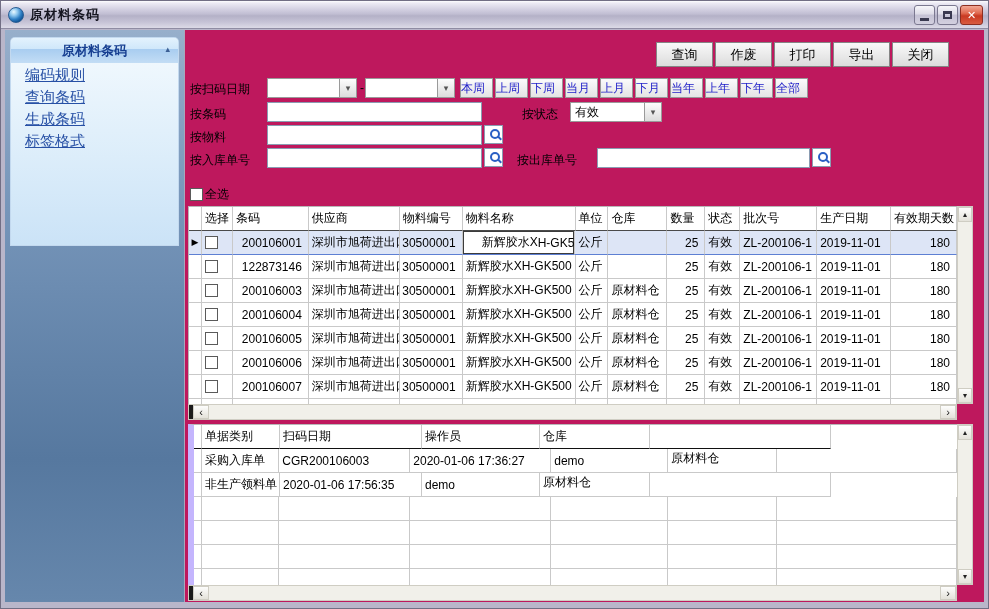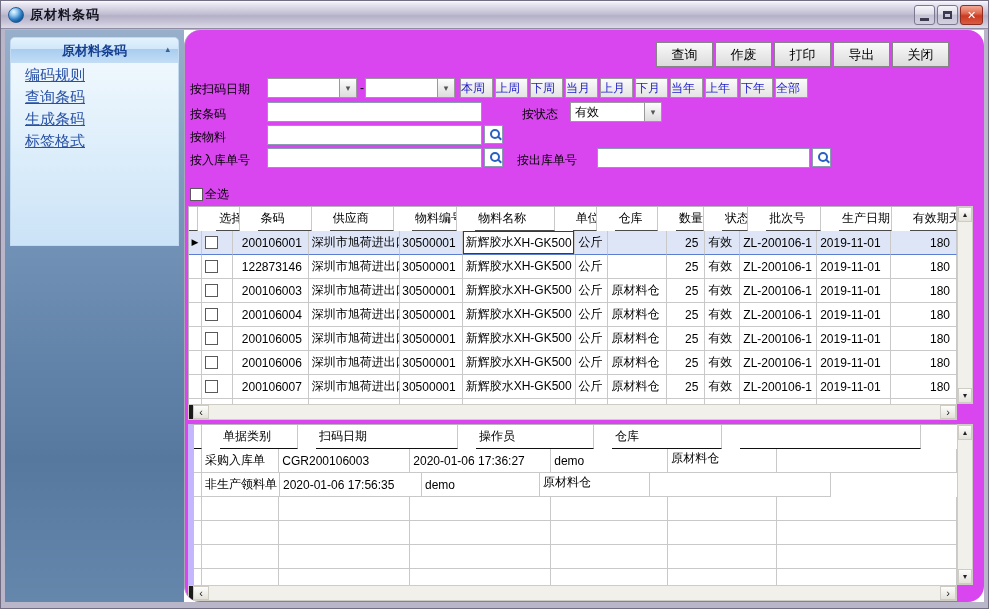--- a/index.html
+++ b/index.html
@@ -32,21 +32,21 @@
   .sidebar { width:179px; flex:0 0 179px; background:linear-gradient(180deg,#97afcb 0%,#7796ba 30%,#56789f 75%,#6687ac 100%); padding:8px 6px; }
   .panel { background:linear-gradient(180deg,#f4fafe 0%,#e1f0fb 45%,#cbe3f7 100%); border-radius:4px 4px 0 0; height:207px; box-shadow:0 0 0 1px #c3d9ef; }
   .panel-header { height:25px; border-radius:4px 4px 0 0; position:relative;
     background:linear-gradient(180deg,#e3f2fd 0%,#cfe7fa 45%,#a9cdf0 46%,#c3ddf5 100%);
     display:flex; align-items:center; justify-content:center;
     font-size:13px; font-weight:bold; color:#173f91; }
   .panel-collapse { position:absolute; right:8px; top:7px; font-size:9px; color:#3c5f94; line-height:1; }
   .side-link { display:block; margin:3px 0 0 14px; font-size:15px; color:#2750a5; text-decoration:underline; width:max-content; }
 
   
-  .content { position:relative; flex:1; background:#d946ef; border-left:1px solid #a9a6ba; overflow:hidden; font-size:12px; color:#000;border-radius:16px; }
+  .content { position:relative; flex:1; background:#be185d; border-left:1px solid #a9a6ba; overflow:hidden; font-size:12px; color:#000; }
 
   .toolbar { position:absolute; top:12px; right:35px; display:flex; gap:2px; }
   .tb-btn { width:57px; height:25px; font-size:13px; font-family:inherit; color:#000;
     background:linear-gradient(180deg,#f9f9f9 0%,#ececec 45%,#dcdcdc 100%); border:1px solid #858585; }
 
   .flabel { position:absolute; font-size:12px; color:#000; white-space:nowrap; }
   .txt { position:absolute; height:20px; border:1px solid #8a9cb2; background:#fff; font-size:12px; padding:0 3px; font-family:inherit; }
   .combo { position:absolute; height:20px; border:1px solid #9a9a9a; background:#fff; display:flex; align-items:center; }
   .combo .cval { flex:1; padding:0 4px; font-size:12px; }
   .combo .cbtn { width:17px; height:100%; border-left:1px solid #9a9a9a;
@@ -63,35 +63,35 @@
 
   .selectall { position:absolute; left:5px; top:156px; display:flex; align-items:center; gap:2px; }
   .cb { width:13px; height:13px; border:1px solid #5a5a5a; background:#fff; display:inline-block; }
 
   
   .grid { position:absolute; background:#fff; }
   .grow { display:flex; }
   .gcell { border-right:1px solid #c9c9c9; border-bottom:1px solid #c9c9c9; overflow:hidden; white-space:nowrap;
     padding:0 3px; display:flex; align-items:center; }
   .ghead .gcell { border-bottom:1px solid #4a4a4a; font-size:12px; }
-  .ghead { height:22px;gap:18px; }
+  .ghead { height:22px; }
   .grow { height:24px; }
   .num { justify-content:flex-end; padding-right:6px; }
   .selcol { padding:0; justify-content:center; border-right:1px solid #c9c9c9; }
 
   
   .m0{width:13px} .m1{width:31px} .m2{width:76px} .m3{width:91px} .m4{width:63px}
   .m5{width:113px} .m6{width:33px} .m7{width:59px} .m8{width:38px} .m9{width:35px}
   .m10{width:77px} .m11{width:74px} .m12{width:66px}
 
   .row-sel { background:#dde5f6; }
   .row-sel .gcell { border-bottom:1px solid #5d7fd3; }
   .marker { font-size:9px; color:#000; line-height:1; }
   .editcell { padding:0 !important; }
-  .editbox { width:100%; height:100%; border:1px solid #3c3c3c; background:#fff; display:flex; align-items:center; padding:0 18px;justify-content:center; }
+  .editbox { width:100%; height:100%; border:1px solid #3c3c3c; background:#fff; display:flex; align-items:center; padding:0 18px; }
   .caret { display:inline-block; width:1px; height:14px; background:#000; }
   .sliver { height:8px; overflow:hidden; }
   .sliver .gcell { border-bottom:none; height:8px; }
 
   
   .d0{width:8px} .d1{width:78px} .d2{width:132px} .d3{width:142px} .d4{width:118px} .d5{width:110px} .d6{width:181px}
   .dethead .gcell { border-bottom:1px solid #111; }
   .wh-top { align-items:flex-start !important; padding-top:1px; }
 
   

